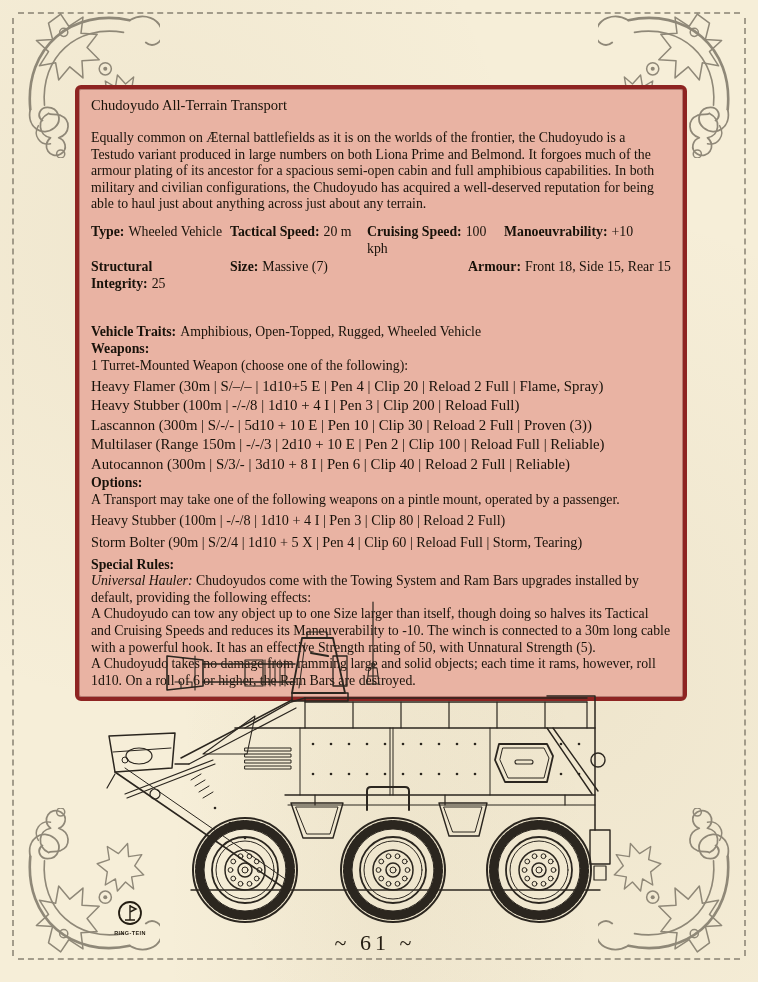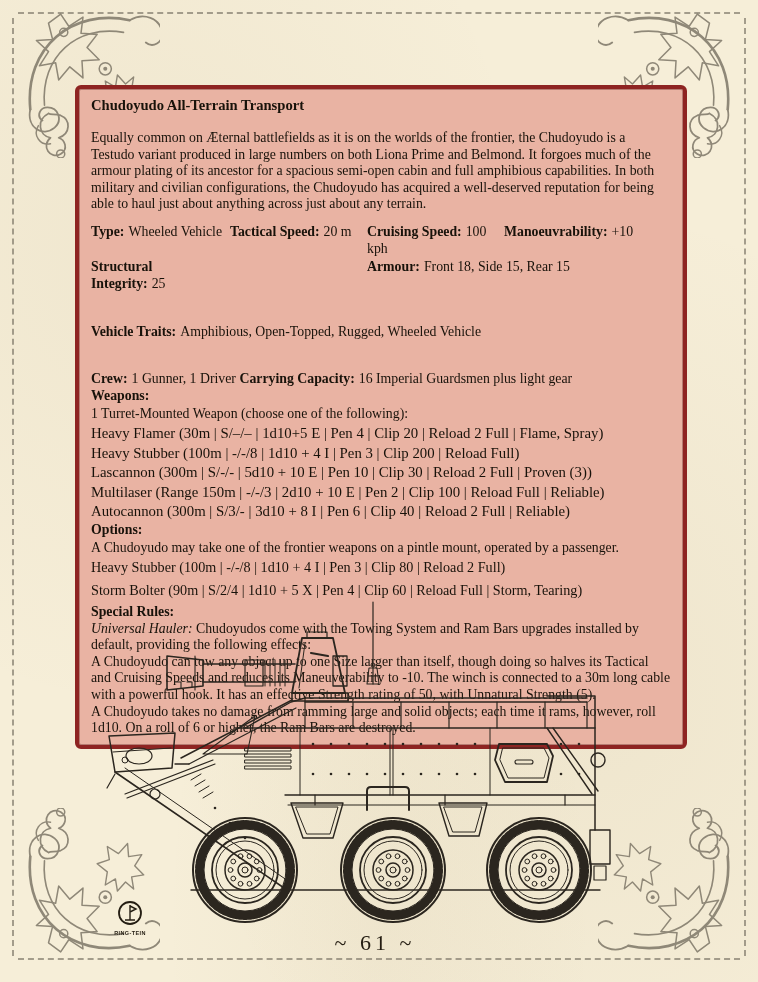--- a/index.html
+++ b/index.html
@@ -27,24 +27,24 @@
   .orn-bl{left:8px;bottom:22px;transform:scaleY(-1);}
   .orn-br{right:8px;bottom:22px;transform:scale(-1,-1);}
   
   .statblock{
     position:absolute;left:75px;top:85px;width:612px;min-height:505px;
     box-sizing:border-box;background:#e9b3a3;border:4px solid #8e2422;border-radius:6px;
     box-shadow:inset 0 0 0 1px rgba(90,20,20,.35);
     padding:7px 12px 8px 12px;
     font-size:13.8px;line-height:16.6px;
   }
-  .sb-title{font-weight:bold;font-size:14.6px;line-height:18px;}
+  .sb-title{font-weight:normal;font-size:14.6px;line-height:18px;}
   .sb-intro{margin:16px 0 10px 0;}
   .stats-grid{display:grid;grid-template-columns:139px 137px 137px 1fr;line-height:17.4px;}
-  .cell-armour{grid-column:3 / 5;}
+  .cell-armour{grid-column:3 / 5;text-align:right;}
   .lbl{font-weight:bold;margin-right:4px;}
   .sb-line{line-height:17.4px;margin-top:30px;}
   .sb-heading{font-weight:bold;line-height:17.4px;}
   .weapon-list .weapon{font-size:14.8px;line-height:19.4px;}
   .pintle-list .weapon{font-size:14.2px;line-height:18px;margin-bottom:4.5px;}
   .sb-note{line-height:17.5px;margin-bottom:2px;}
   .rule-name{font-style:italic;font-weight:bold;font-weight:normal;}
   .rule-name{font-style:italic;text-align:right;}
   .sp-para{margin:0;}
   
@@ -103,38 +103,38 @@
   <div class="statblock">
     <div class="sb-title">Chudoyudo All-Terrain Transport</div>
     <div class="sb-intro">Equally common on Æternal battlefields as it is on the worlds of the frontier, the Chudoyudo is a Testudo variant produced in large numbers on both Liona Prime and Belmond. It forgoes much of the armour plating of its ancestor for a spacious semi-open cabin and full amphibious capabilities. In both military and civilian configurations, the Chudoyudo has acquired a well-deserved reputation for being able to haul just about anything across just about any terrain.</div>
 
     <div class="stats-grid">
       <div><span class="lbl">Type:</span><span>Wheeled Vehicle</span></div>
       <div><span class="lbl">Tactical Speed:</span><span>20 m</span></div>
       <div><span class="lbl">Cruising Speed:</span><span>100 kph</span></div>
       <div><span class="lbl">Manoeuvrability:</span><span>+10</span></div>
       <div><span class="lbl">Structural Integrity:</span><span>25</span></div>
+      <div><span class="lbl">Size:</span><span>Massive (7)</span></div>
       <div class="cell-armour"><span class="lbl">Armour:</span><span>Front 18, Side 15, Rear 15</span></div>
     </div>
 
     <div class="sb-line"><span class="lbl">Vehicle Traits:</span><span>Amphibious, Open-Topped, Rugged, Wheeled Vehicle</span></div>
-    <div class="sb-line"><span class="lbl">Crew:</span><span>1 Gunner, 1 Driver</span>&nbsp;<span class="lbl">Carrying Capacity:</span><span>16 Imperial Guardsmen plus light gear</span></div>
 
     <div class="sb-heading">Weapons:</div>
     <div class="sb-note">1 Turret-Mounted Weapon (choose one of the following):</div>
     <div class="weapon-list">
       <div class="weapon">Heavy Flamer (30m | S/–/– | 1d10+5 E | Pen 4 | Clip 20 | Reload 2 Full | Flame, Spray)</div>
       <div class="weapon">Heavy Stubber (100m | -/-/8 | 1d10 + 4 I | Pen 3 | Clip 200 | Reload Full)</div>
       <div class="weapon">Lascannon (300m | S/-/- | 5d10 + 10 E | Pen 10 | Clip 30 | Reload 2 Full | Proven (3))</div>
       <div class="weapon">Multilaser (Range 150m | -/-/3 | 2d10 + 10 E | Pen 2 | Clip 100 | Reload Full | Reliable)</div>
       <div class="weapon">Autocannon (300m | S/3/- | 3d10 + 8 I | Pen 6 | Clip 40 | Reload 2 Full | Reliable)</div>
     </div>
 
     <div class="sb-heading">Options:</div>
-    <div class="sb-note">A Chudoyudo may take one of the frontier weapons on a pintle mount, operated by a passenger.</div>
+    <div class="sb-note">A Transport may take one of the following weapons on a pintle mount, operated by a passenger.</div>
     <div class="pintle-list">
       <div class="weapon">Heavy Stubber (100m | -/-/8 | 1d10 + 4 I | Pen 3 | Clip 80 | Reload 2 Full)</div>
       <div class="weapon">Storm Bolter (90m | S/2/4 | 1d10 + 5 X | Pen 4 | Clip 60 | Reload Full | Storm, Tearing)</div>
     </div>
 
     <div class="sb-heading">Special Rules:</div>
     <p class="sp-para"><span class="rule-name">Universal Hauler:</span><span> Chudoyudos come with the Towing System and Ram Bars upgrades installed by default, providing the following effects:</span></p>
     <p class="sp-para">A Chudoyudo can tow any object up to one Size larger than itself, though doing so halves its Tactical and Cruising Speeds and reduces its Maneuverability to -10. The winch is connected to a 30m long cable with a powerful hook. It has an effective Strength rating of 50, with Unnatural Strength (5).</p>
     <p class="sp-para">A Chudoyudo takes no damage from ramming large and solid objects; each time it rams, however, roll 1d10. On a roll of 6 or higher, the Ram Bars are destroyed.</p>
   </div>

